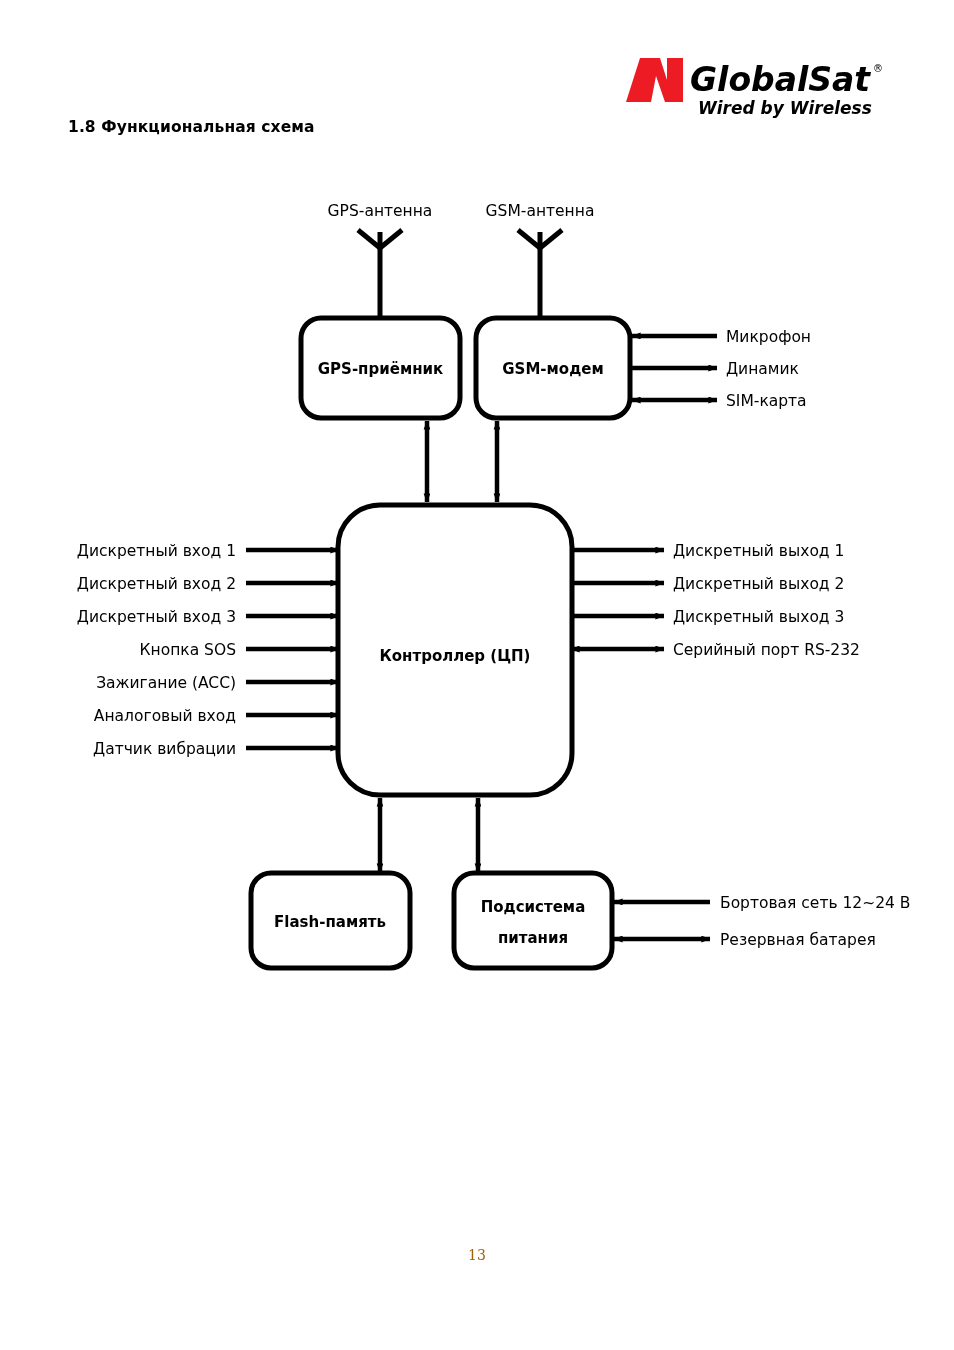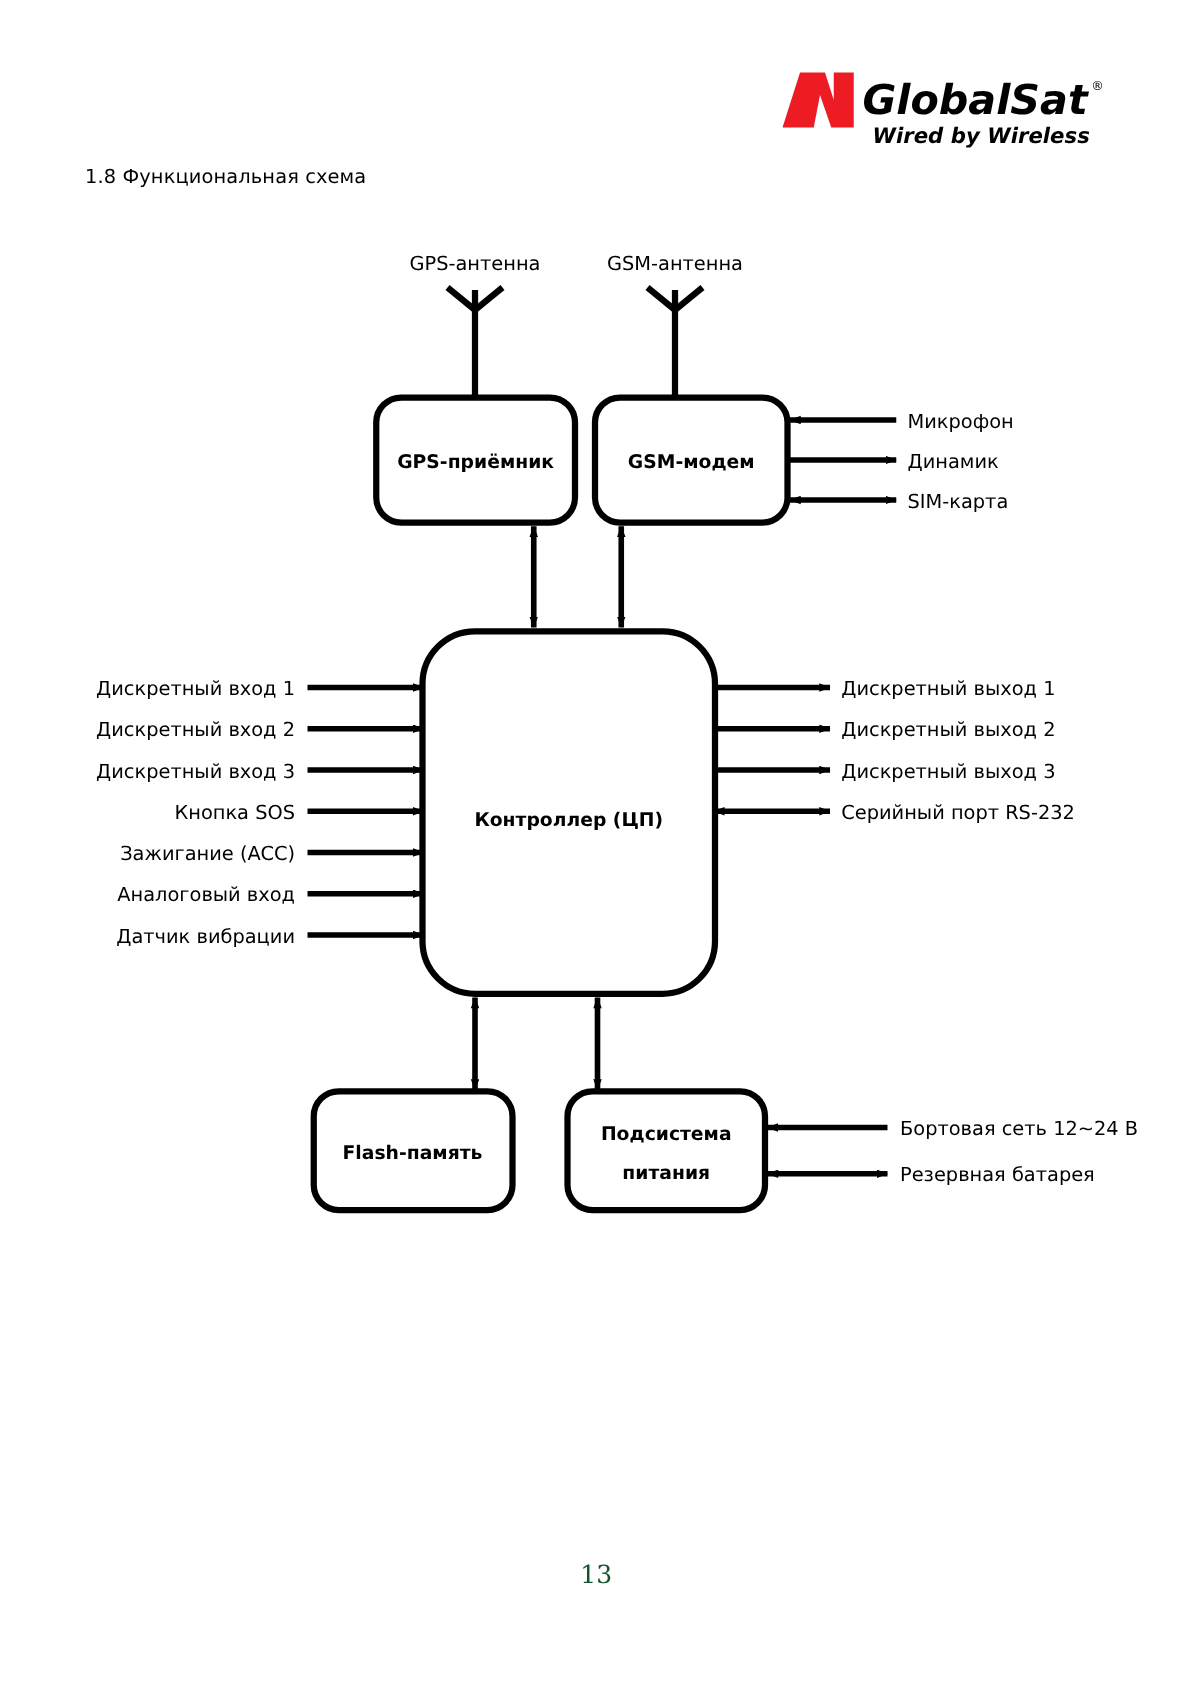--- a/index.html
+++ b/index.html
@@ -26,23 +26,23 @@
   #brand-logo {
     position: absolute;
     left: 620px;
     top: 50px;
     width: 270px;
     height: 72px;
   }
   #page-title {
     position: absolute;
     left: 68px;
-    top: 132px;
+    top: 118px;
     font-size: 15.5px;
-    font-weight: normal;
+    font-weight: bold;
     letter-spacing: 0.1px;
     white-space: nowrap;
   }
 
   
   #functional-diagram {
     position: absolute;
     left: 0;
     top: 150px;
     width: 954px;
@@ -72,22 +72,22 @@
   }
 
   
   #page-number {
     position: absolute;
     left: 0;
     top: 1247px;
     width: 954px;
     text-align: center;
     font-family: "DejaVu Serif", serif;
-    font-size: 20px;
-    color: #14532d;
+    font-size: 14px;
+    color: #a16207;
   }
 </style>
 </head>
 <body>
 
 <div class="page">
 
   <div id="brand-logo">
     <svg width="270" height="72" viewBox="0 0 270 72" xmlns="http://www.w3.org/2000/svg">
       <g>

